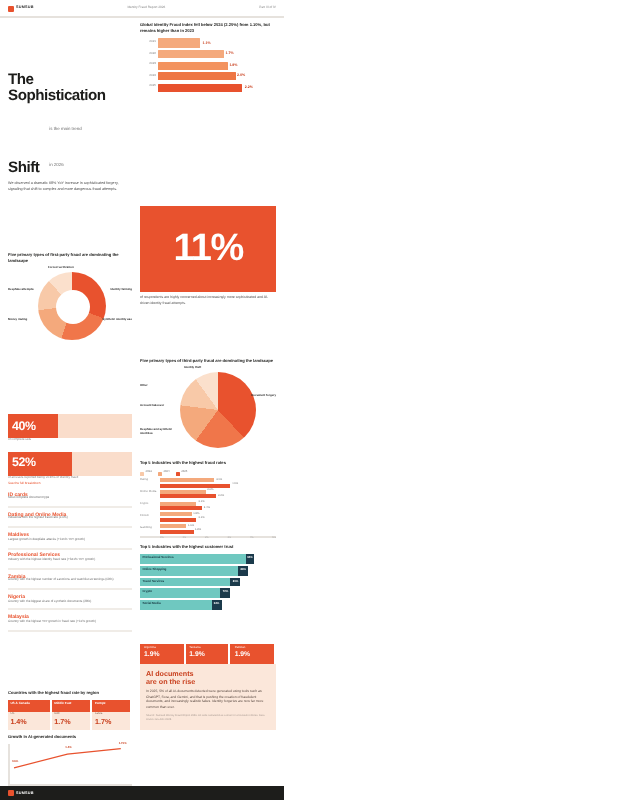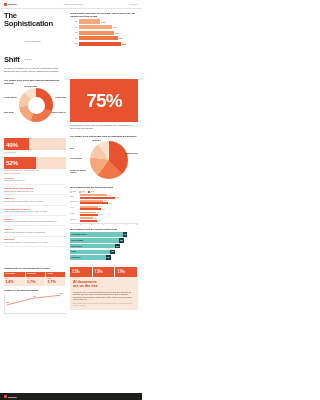--- a/index.html
+++ b/index.html
@@ -27,21 +27,21 @@
   .logo { display: flex; align-items: center; gap: 1px; }
   .logo-mark {
     width: 3px; height: 3px; background: #E8522E; border-radius: 0.5px;
   }
   .logo-text { font-size: 1.9px; font-weight: bold; color: #2b2b2b; letter-spacing: 0.1px; }
   .topbar-mid { font-size: 1.6px; color: #8a8a8a; }
   .topbar-right { font-size: 1.6px; color: #8a8a8a; }
 
   
   .cols { display: flex; padding: 3px 4px 0 4px; gap: 4px; }
-  .colL { width: 62px; }
+  .colL { width: 62px; margin-top: 24px; }
   .colR { width: 68px; }
 
   
   .hero-title {
     font-size: 7.6px; line-height: 8.2px; font-weight: bold;
     color: #1d1d1b; letter-spacing: -0.25px;
   }
   .hero-sub-wrap { display: flex; align-items: flex-end; gap: 5px; }
   .hero-sub {
     font-size: 2.2px; line-height: 2.6px; color: #6f6f6f; padding-bottom: 0.6px;
@@ -257,21 +257,21 @@
           <b>Money muling</b>
         </div>
         <div class="dlabel" style="left:0;top:11px;width:14px">
           <b>Deepfake attempts</b>
         </div>
       </div>
     </div>
 
     <div class="colR">
       <div class="bigstat">
-        <span class="num">75%</span>
+        <span class="num">11%</span>
       </div>
       <div class="bigstat-cap">of respondents are highly concerned about increasingly more sophisticated and AI-driven identity fraud attempts.</div>
     </div>
   </div>
 
   <div class="cols" style="margin-top:3px">
     <div class="colL">
 
       <div class="statbar">
         <div class="statbar-track">

